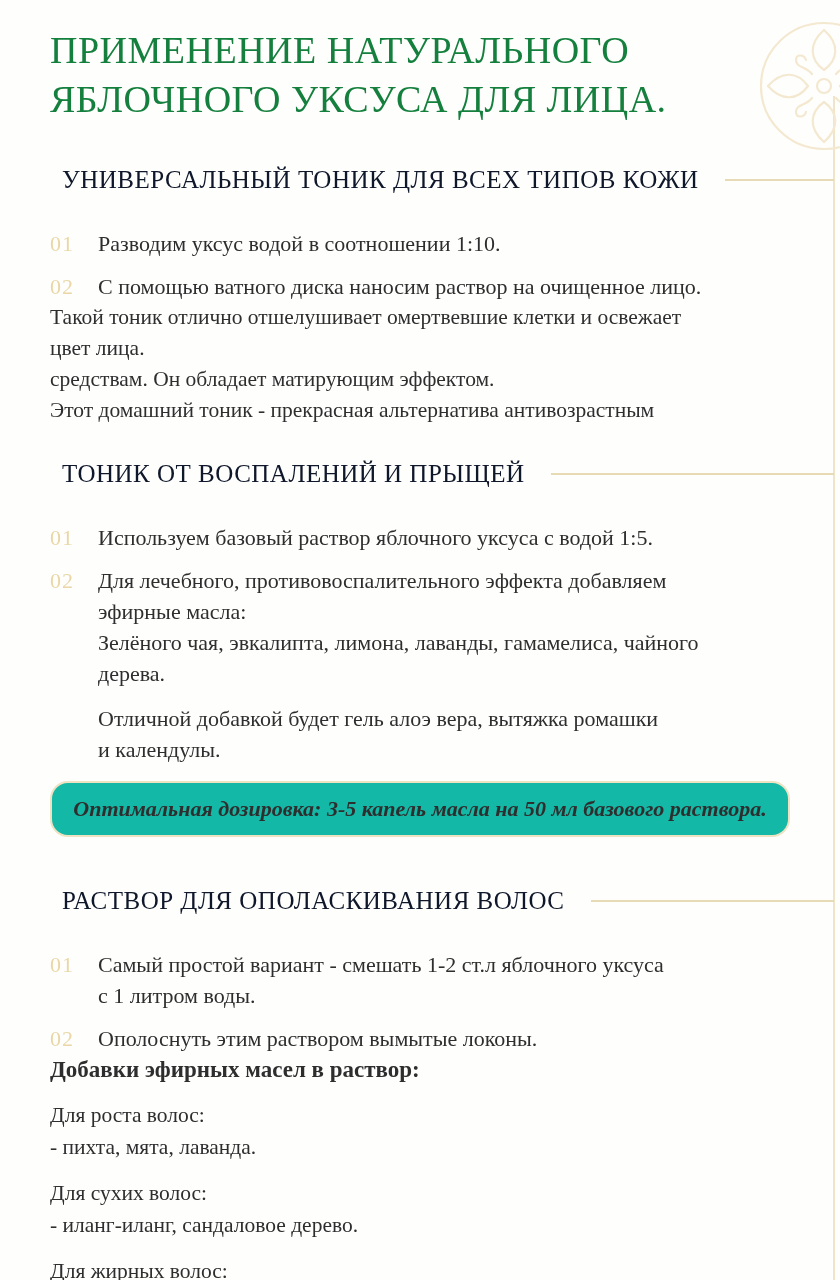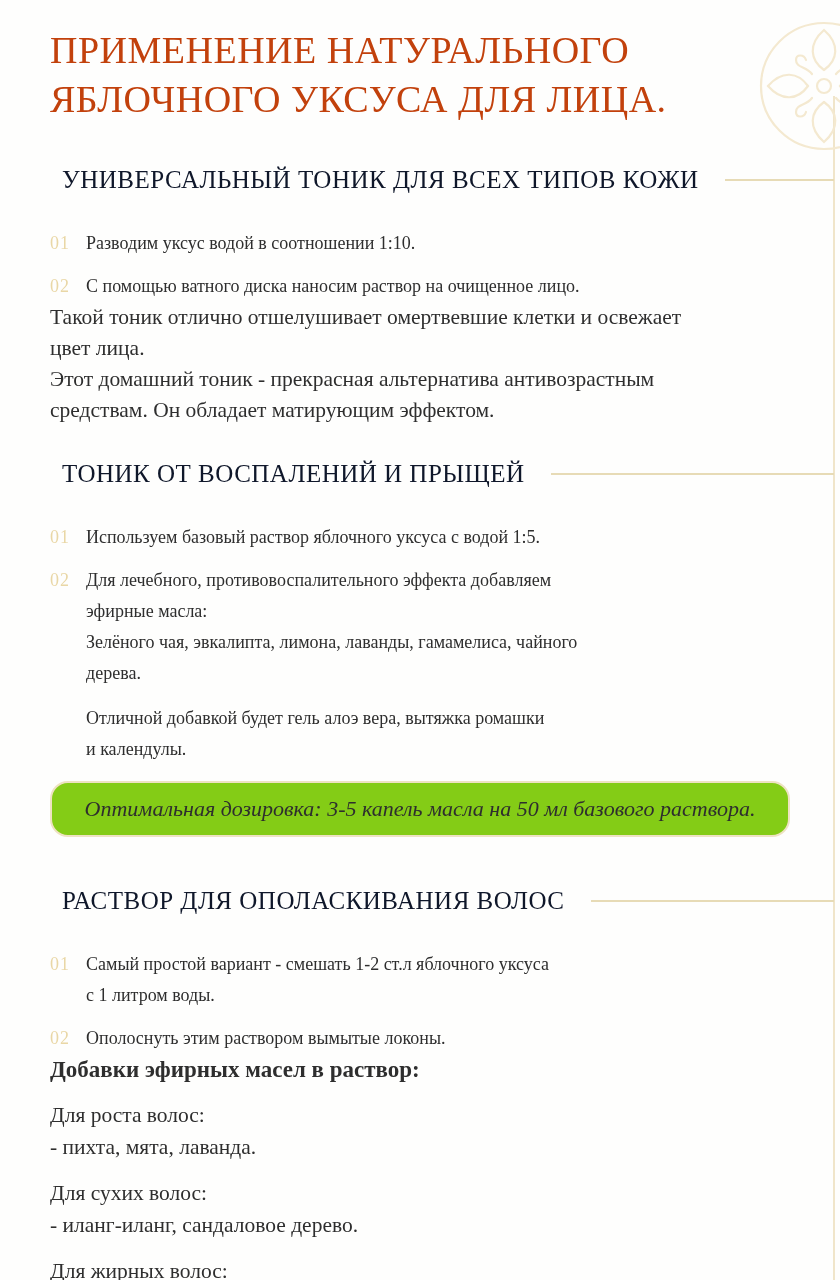--- a/index.html
+++ b/index.html
@@ -28,21 +28,21 @@
     top: 16px; right: -52px;
     width: 136px; height: 140px;
   }
 
   .title {
     margin: 0 0 0 0;
     font-size: 38px;
     line-height: 49px;
     font-weight: normal;
     letter-spacing: 0.5px;
-    color: #c2410c;
+    color: #15803d;
   }
 
   .sec-head {
     display: flex;
     align-items: center;
     margin-top: 30px;
     white-space: nowrap;
   }
   .sec-head .heading {
     font-size: 25px;
@@ -56,22 +56,23 @@
     height: 2px;
     background: #e7dbb6;
     margin-left: 14px;
     margin-right: -44px; 
   }
 
   .step {
     display: flex;
     align-items: flex-start;
     margin-top: 12px;
-    font-size: 18px;
+    font-size: 22px;
     line-height: 31px;
+    gap: 12px;
   }
   .step .num {
     flex: none;
     width: 36px;
     color: #e9d7a6;
     letter-spacing: 1px;
   }
   .step .step-text { flex: 1; }
   .step .extra { margin-top: 14px; }
 
@@ -87,21 +88,22 @@
     margin-top: 16px;
     width: 740px;
     box-sizing: border-box;
     border: 2px solid #eee2c2;
     border-radius: 18px;
     padding: 13px 20px;
     text-align: center;
     font-style: italic;
     font-size: 22px;
     color: #2e2e2e;
-    background: #84cc16;
+    background: #14b8a6;
+    font-weight: bold;
   }
 
   .additives-heading {
     margin-top: 0;
     font-size: 23px;
     font-weight: bold;
     line-height: 31px;
   }
   .oil-group { margin-top: 14px; font-size: 21.5px; line-height: 32px; }
 
@@ -151,22 +153,22 @@
     <div class="step-text">
       <div>С помощью ватного диска наносим раствор на очищенное лицо.</div>
     </div>
   </div>
 
   <div class="para">
     <div>Такой тоник отлично отшелушивает омертвевшие клетки и освежает</div>
     <div>цвет лица.</div>
   </div>
   <div class="para">
+    <div>средствам. Он обладает матирующим эффектом.</div>
     <div>Этот домашний тоник -  прекрасная альтернатива антивозрастным</div>
-    <div>средствам. Он обладает матирующим эффектом.</div>
   </div>
 
   <div class="sec-head mt-sec2">
     <h2 class="heading">ТОНИК ОТ ВОСПАЛЕНИЙ И ПРЫЩЕЙ</h2>
     <div class="rule"></div>
   </div>
 
   <div class="step first-step">
     <span class="num">01</span>
     <div class="step-text">

